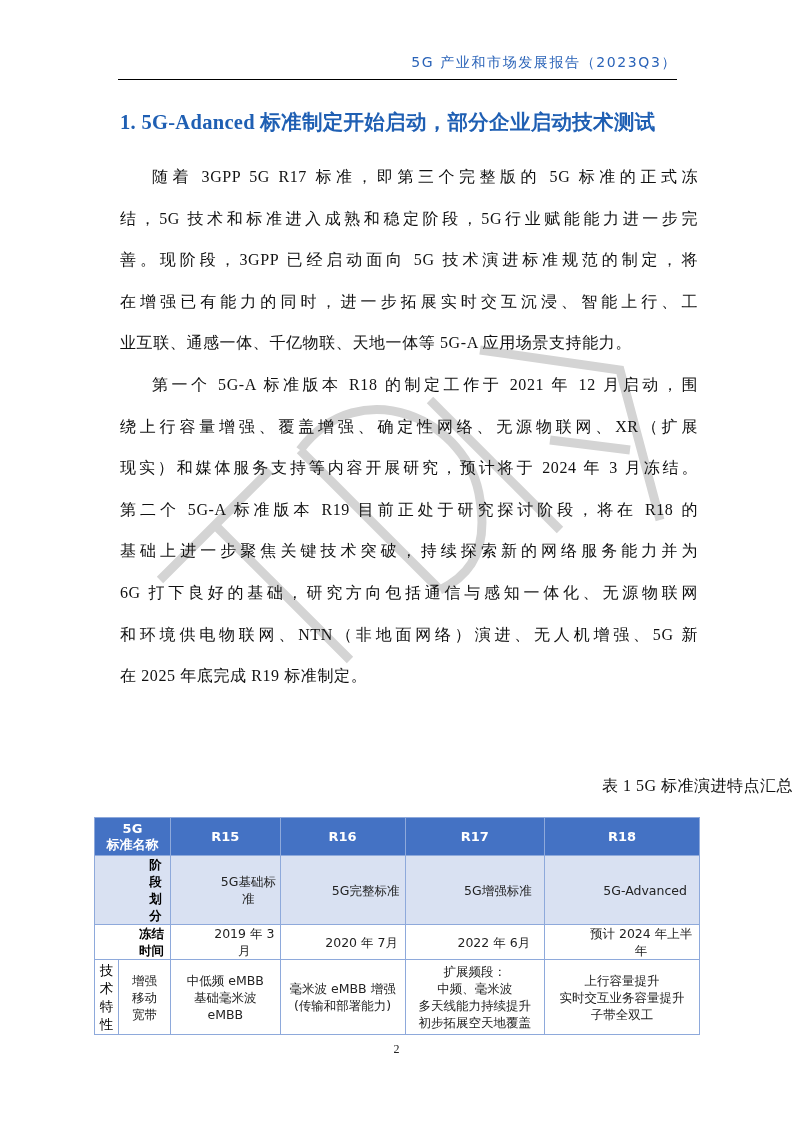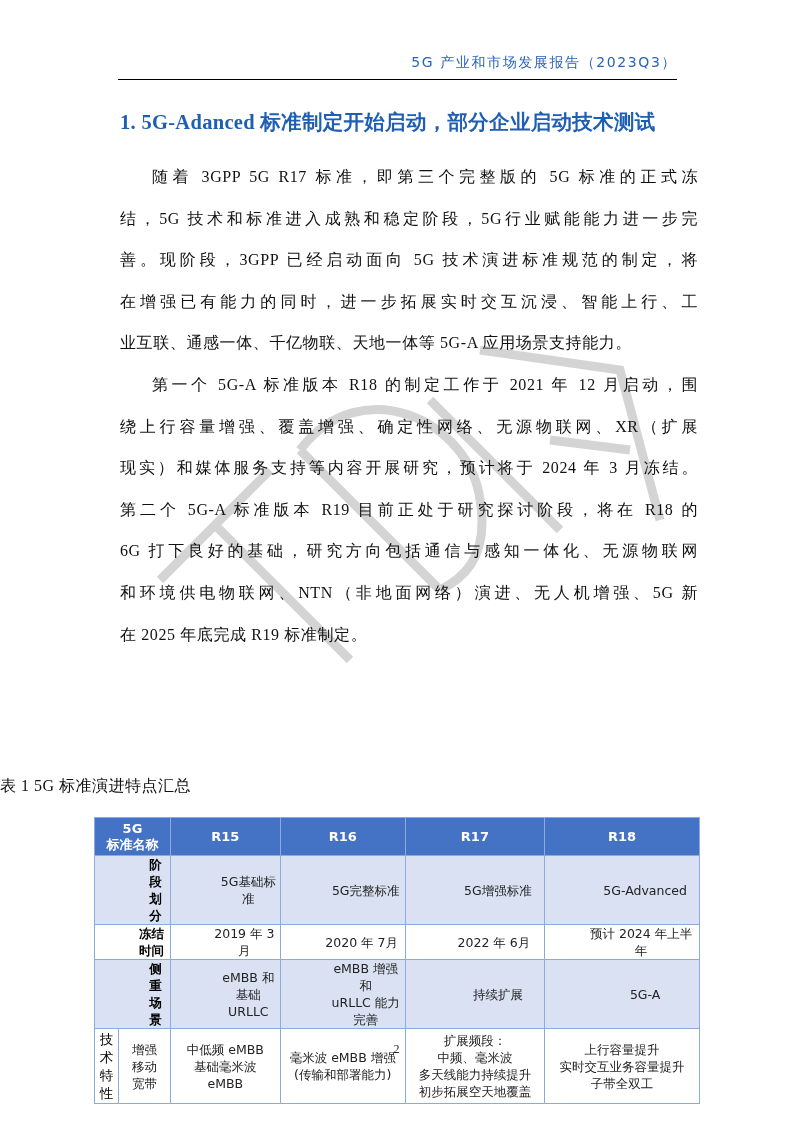--- a/index.html
+++ b/index.html
@@ -16,21 +16,21 @@
     font-family: "Liberation Serif", "DejaVu Serif", serif; font-weight: bold; font-size: 20.5px;
     color: #1f5fb3; letter-spacing: 0.3px; white-space: nowrap; }
 
   .body-text { position: absolute; left: 120px; top: 156px; width: 578px; }
   .body-text p { margin: 0; font-size: 16px; line-height: 41.6px; text-align: justify;
     letter-spacing: 0.6px; }
   .body-text p.indent { text-indent: 2em; }
   .para-line { display: block; white-space: nowrap; text-align: justify; text-align-last: justify; }
   .para-line.last { text-align-last: left; }
 
-  .table-caption { position: absolute; left: 0; top: 776px; width: 793px; text-align: left;
+  .table-caption { position: absolute; left: 0; top: 776px; width: 793px; text-align: right;
     font-size: 16px; font-weight: normal; letter-spacing: 0.5px; }
 
   table.evo { position: absolute; left: 94px; top: 817px; width: 606px; border-collapse: collapse;
     font-family: "DejaVu Sans", "Liberation Sans", sans-serif; font-size: 12.5px; color: #222; }
   table.evo td, table.evo th { border: 1px solid #8ea9db; text-align: center; vertical-align: middle;
     padding: 0 2px; line-height: 17px; }
   table.evo thead th { background: #4472c4; color: #fff; font-weight: bold; height: 37px; font-size: 13px; }
   table.evo thead th.corner { line-height: 16px; }
   table.evo tr.shaded td { background: #d9e1f2; padding-left: 48px; }
   table.evo tr.white td { background: #ffffff; }
@@ -75,20 +75,21 @@
     <span class="para-line" style="text-indent:0">结，5G 技术和标准进入成熟和稳定阶段，5G行业赋能能力进一步完</span>
     <span class="para-line" style="text-indent:0">善。现阶段，3GPP 已经启动面向 5G 技术演进标准规范的制定，将</span>
     <span class="para-line" style="text-indent:0">在增强已有能力的同时，进一步拓展实时交互沉浸、智能上行、工</span>
     <span class="para-line last" style="text-indent:0">业互联、通感一体、千亿物联、天地一体等 5G-A 应用场景支持能力。</span>
   </p>
   <p class="indent">
     <span class="para-line">第一个 5G-A 标准版本 R18 的制定工作于 2021 年 12 月启动，围</span>
     <span class="para-line" style="text-indent:0">绕上行容量增强、覆盖增强、确定性网络、无源物联网、XR（扩展</span>
     <span class="para-line" style="text-indent:0">现实）和媒体服务支持等内容开展研究，预计将于 2024 年 3 月冻结。</span>
     <span class="para-line" style="text-indent:0">第二个 5G-A 标准版本 R19 目前正处于研究探讨阶段，将在 R18 的</span>
+    <span class="para-line" style="text-indent:0">基础上进一步聚焦关键技术突破，持续探索新的网络服务能力并为</span>
     <span class="para-line" style="text-indent:0">6G 打下良好的基础，研究方向包括通信与感知一体化、无源物联网</span>
     <span class="para-line" style="text-indent:0">和环境供电物联网、NTN（非地面网络）演进、无人机增强、5G 新</span>
     <span class="para-line last" style="text-indent:0">在 2025 年底完成 R19 标准制定。</span>
   </p>
 </div>
 
 <div class="table-caption">表 1 5G 标准演进特点汇总</div>
 
 <table class="evo">
   <colgroup>
@@ -119,33 +120,20 @@
       <td>5G增强标准</td>
       <td>5G-Advanced</td>
     </tr>
     <tr class="white r-freeze">
       <td colspan="2" class="rowlabel">冻结时间</td>
       <td>2019 年 3月</td>
       <td>2020 年 7月</td>
       <td>2022 年 6月</td>
       <td>预计 2024 年上半年</td>
     </tr>
-    <tr class="shaded r-focus">
-      <td colspan="2" class="rowlabel">侧重场景</td>
-      <td>
-        <span>eMBB 和基础</span><br>
-        <span>URLLC</span>
-      </td>
-      <td>
-        <span>eMBB 增强和</span><br>
-        <span>uRLLC 能力完善</span>
-      </td>
-      <td>持续扩展</td>
-      <td>5G-A</td>
-    </tr>
     <tr class="r-tech">
       <td>
         <span class="vert-label">技术特性</span>
       </td>
       <td>
         <span>增强</span><br>
         <span>移动</span><br>
         <span>宽带</span>
       </td>
       <td>

